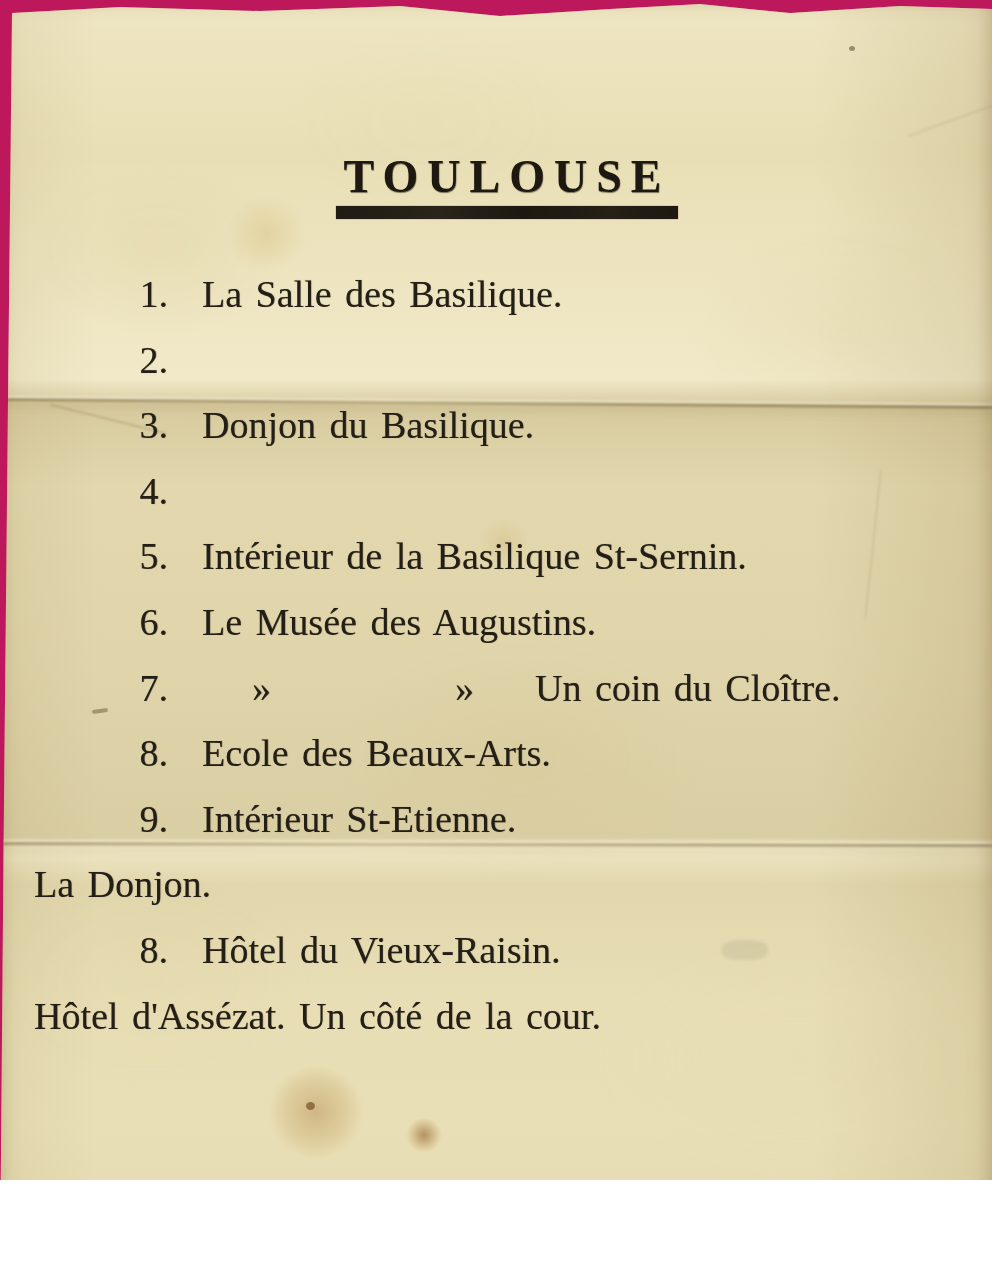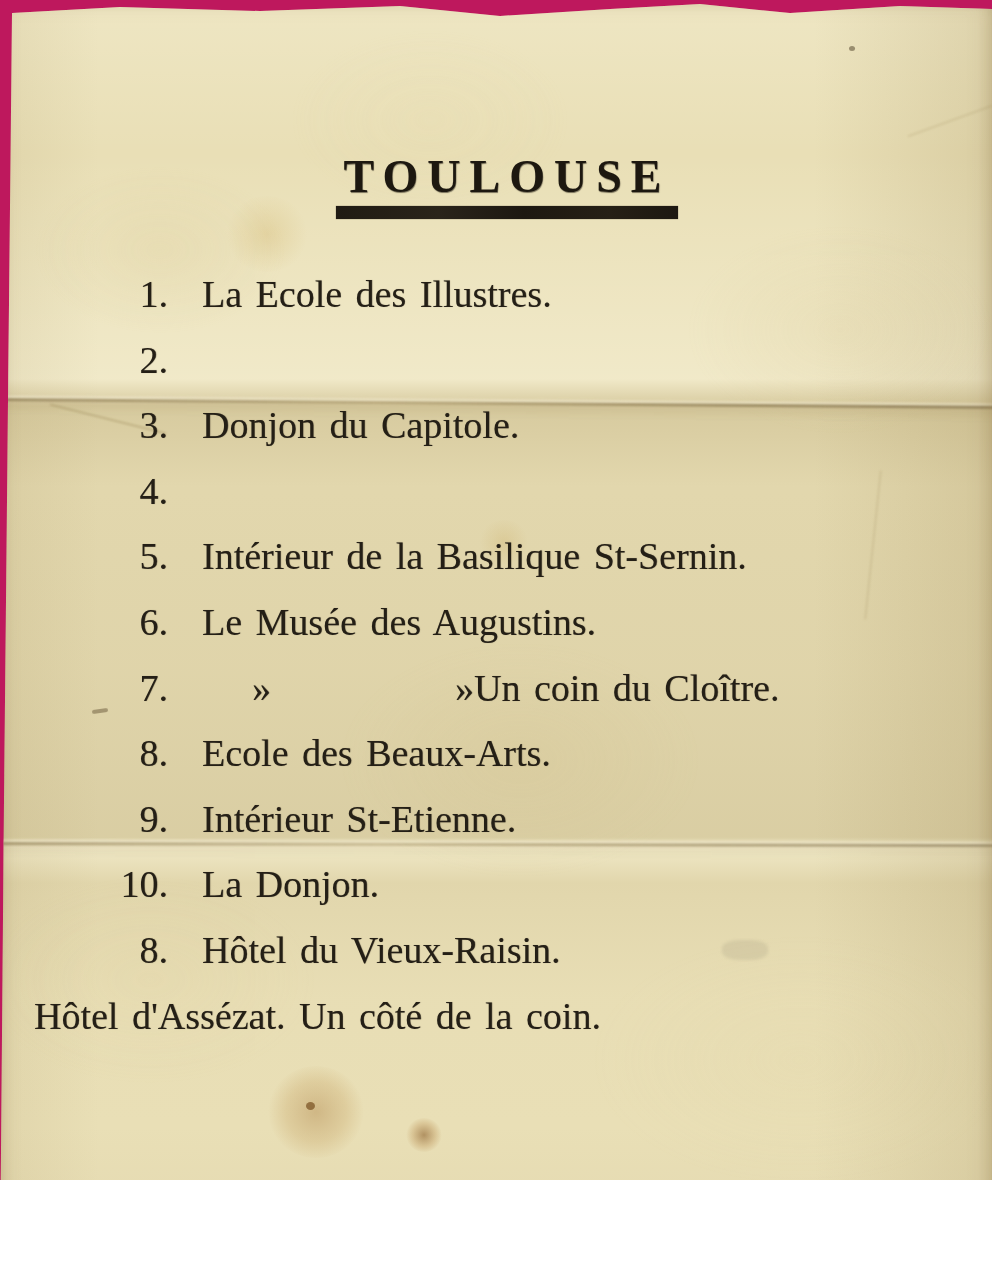--- a/index.html
+++ b/index.html
@@ -115,21 +115,21 @@
     background:linear-gradient(90deg,#201b13,#2a241a 30%,#1d1811 55%,#262016 80%,#1d1811);
     box-shadow:0 0 1px rgba(30,24,14,.6);
   }
   .list{position:absolute;left:0;top:262px;width:992px;}
   .row{display:flex;line-height:65.6px;font-size:38px;white-space:nowrap;
     text-shadow:.4px .4px .7px rgba(35,28,18,.5);word-spacing:4px;}
   .num{width:168px;text-align:right;flex:0 0 168px;}
   .txt{margin-left:34px;}
   .ditto1{margin-left:84px;}
   .ditto2{margin-left:184px;}
-  .ditto-caption{}
+  .ditto-caption{margin-left:61px;}
 </style>
 </head>
 <body>
 
 <div class="scan">
   <div class="bed-shadow"></div>
 
   <div class="paper">
     <div class="tone"></div>
     <div class="mottle"></div>
@@ -155,28 +155,28 @@
 
     <div class="content">
       <div class="title-block">
         <div class="title">TOULOUSE</div>
         <div class="title-rule"></div>
       </div>
 
       <div class="list">
         <div class="row">
           <span class="num">1.</span>
-          <span class="txt">La Ecole des Illustres.</span>
+          <span class="txt">La Salle des Basilique.</span>
         </div>
         <div class="row">
           <span class="num">2.</span>
         </div>
         <div class="row">
           <span class="num">3.</span>
-          <span class="txt">Donjon du Capitole.</span>
+          <span class="txt">Donjon du Basilique.</span>
         </div>
         <div class="row">
           <span class="num">4.</span>
         </div>
         <div class="row">
           <span class="num">5.</span>
           <span class="txt">Intérieur de la Basilique St-Sernin.</span>
         </div>
         <div class="row">
           <span class="num">6.</span>
@@ -190,26 +190,25 @@
         </div>
         <div class="row">
           <span class="num">8.</span>
           <span class="txt">Ecole des Beaux-Arts.</span>
         </div>
         <div class="row">
           <span class="num">9.</span>
           <span class="txt">Intérieur St-Etienne.</span>
         </div>
         <div class="row">
-          <span class="num">10.</span>
           <span class="txt">La Donjon.</span>
         </div>
         <div class="row">
           <span class="num">8.</span>
           <span class="txt">Hôtel du Vieux-Raisin.</span>
         </div>
         <div class="row">
-          <span class="txt">Hôtel d'Assézat. Un côté de la coin.</span>
+          <span class="txt">Hôtel d'Assézat. Un côté de la cour.</span>
         </div>
       </div>
     </div>
   </div>
 </div>
 
 </body></html>

